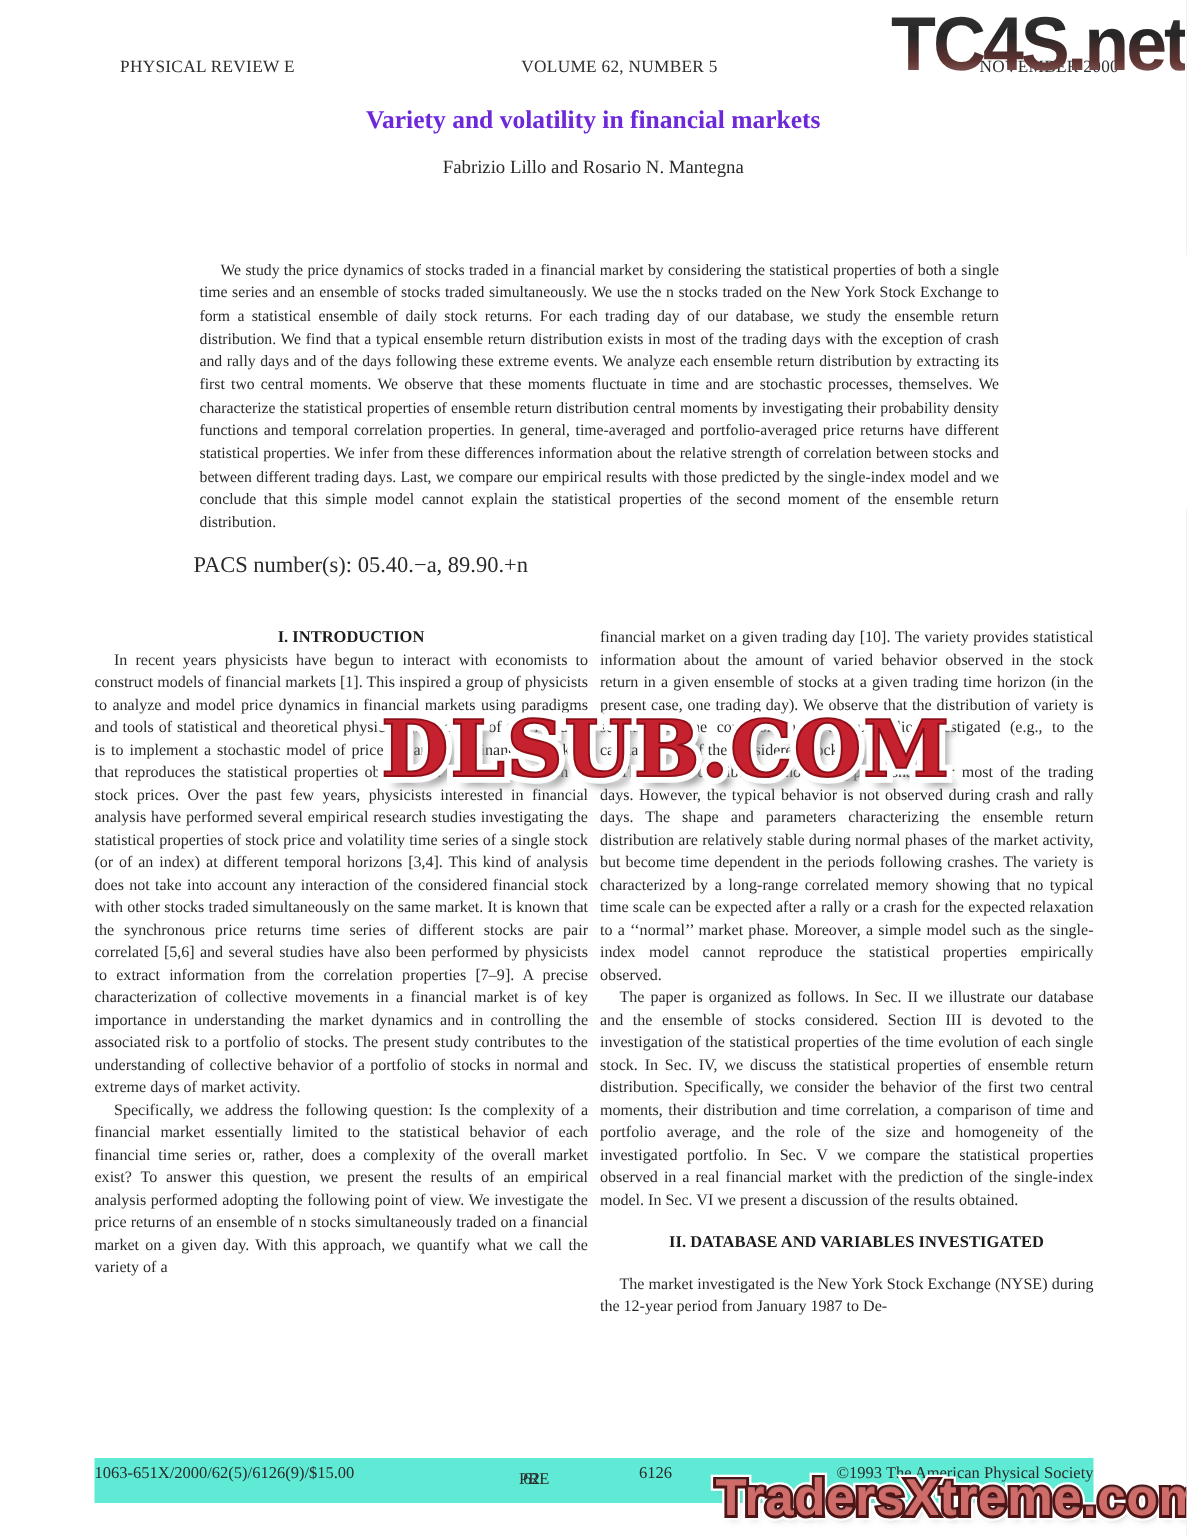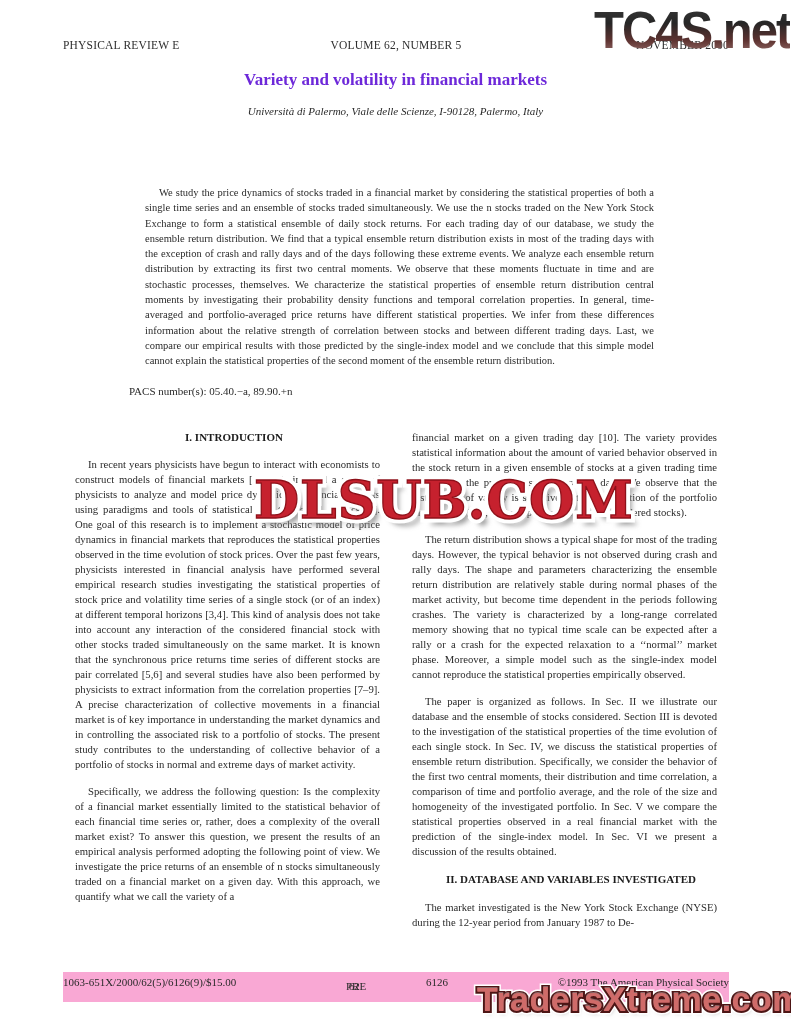--- a/index.html
+++ b/index.html
@@ -5,57 +5,57 @@
 <style>
   html,body { margin:0; padding:0; background:#e8e8e8; }
   .page {
     position:relative; width:791px; height:1024px; margin:0 auto;
     background:#ffffff; overflow:hidden;
     font-family:"Liberation Serif", serif; color:#2a2a2a;
   }
 
   
   .running-head {
-    position:absolute; top:39px; left:63px; width:666px;
+    position:absolute; top:39px; left:80px; width:666px;
     display:flex; font-size:11.5px; letter-spacing:0.2px; color:#2e2e2e;
   }
   .running-head .rh-left { flex:1; text-align:left; }
   .running-head .rh-center { flex:1.2; text-align:center; }
   .running-head .rh-right { flex:1; text-align:right; }
 
   
   .title-block { position:absolute; top:70px; left:0; width:100%; text-align:center; }
   .article-title { font-size:17px; font-weight:bold; color:#6d28d9; margin:0 0 14px 0; }
   .authors { font-size:12.5px; margin:0 0 6px 0; }
   .affil { font-style:italic; font-size:11px; line-height:14.2px; margin:0; }
   .received { font-size:11px; margin:3px 0 0 0; }
 
   
   .front-matter { position:absolute; top:169px; left:129px; width:541px; }
   .abstract {
     font-size:10.5px; line-height:15.3px; text-align:justify; text-indent:14px;
-    margin:16px;
+    margin:4px;
   }
-  .pacs { font-size:11px; margin:12px 0 0 0; }
+  .pacs { font-size:15px; margin:12px 0 0 0; }
 
   
   .columns { position:absolute; top:418px; left:63px; width:666px; display:flex; gap:8px; }
   .col { width:329px; font-size:10.7px; line-height:15px; text-align:justify; }
-  .col p { margin:12px; text-indent:13px; }
+  .col p { margin:0; text-indent:13px; }
   .col p.no-indent { text-indent:0; }
   .sec-heading {
     text-align:center; font-weight:bold; font-size:11px; color:#1c1c1c;
     margin:0 0 14px 0; text-indent:0;
   }
   .sec-heading.second { margin:13px 0 13px 0; }
 
   
   .footer {
     position:absolute; top:972px; left:63px; width:666px; height:30px;
-    font-size:11px; background:#f9a8d4; z-index:3;
+    font-size:11px; background:#5eead4; z-index:3;
   }
   .footer span { position:absolute; top:4px; }
   .f-issn { left:0; }
   .f-pre { left:283px; }
   .f-page { left:363px; }
   .f-copy { right:0; }
   .f-vol { }
 
   
   .wm { position:absolute; font-family:"Liberation Sans", sans-serif; font-weight:bold; white-space:nowrap; z-index:5; }
@@ -85,21 +85,21 @@
 <div class="page">
 
   <div class="running-head">
     <span class="rh-left">PHYSICAL REVIEW E</span>
     <span class="rh-center">VOLUME 62, NUMBER 5</span>
     <span class="rh-right">NOVEMBER 2000</span>
   </div>
 
   <div class="title-block">
     <div class="article-title">Variety and volatility in financial markets</div>
-    <div class="affil">Università di Palermo, Viale delle Scienze, I-90128, Palermo, Italy</div>
+    <div class="authors">Fabrizio Lillo and Rosario N. Mantegna</div>
   </div>
 
   <div class="front-matter">
     <p class="abstract">We study the price dynamics of stocks traded in a financial market by considering the statistical properties of both a single time series and an ensemble of stocks traded simultaneously. We use the n stocks traded on the New York Stock Exchange to form a statistical ensemble of daily stock returns. For each trading day of our database, we study the ensemble return distribution. We find that a typical ensemble return distribution exists in most of the trading days with the exception of crash and rally days and of the days following these extreme events. We analyze each ensemble return distribution by extracting its first two central moments. We observe that these moments fluctuate in time and are stochastic processes, themselves. We characterize the statistical properties of ensemble return distribution central moments by investigating their probability density functions and temporal correlation properties. In general, time-averaged and portfolio-averaged price returns have different statistical properties. We infer from these differences information about the relative strength of correlation between stocks and between different trading days. Last, we compare our empirical results with those predicted by the single-index model and we conclude that this simple model cannot explain the statistical properties of the second moment of the ensemble return distribution.</p>
     <p class="pacs">PACS number(s):  05.40.−a, 89.90.+n</p>
   </div>
 
   <div class="columns">
     <div class="col">
       <p class="sec-heading">I. INTRODUCTION</p>

